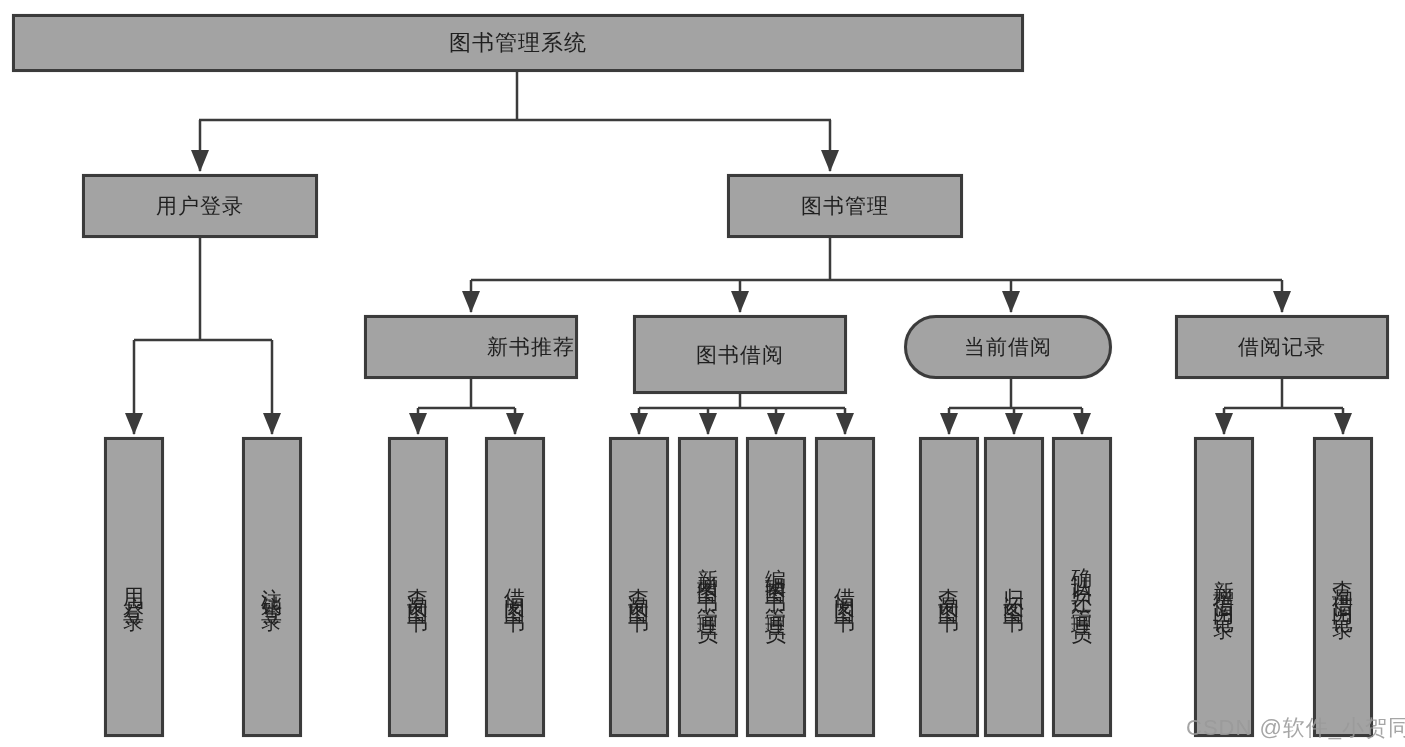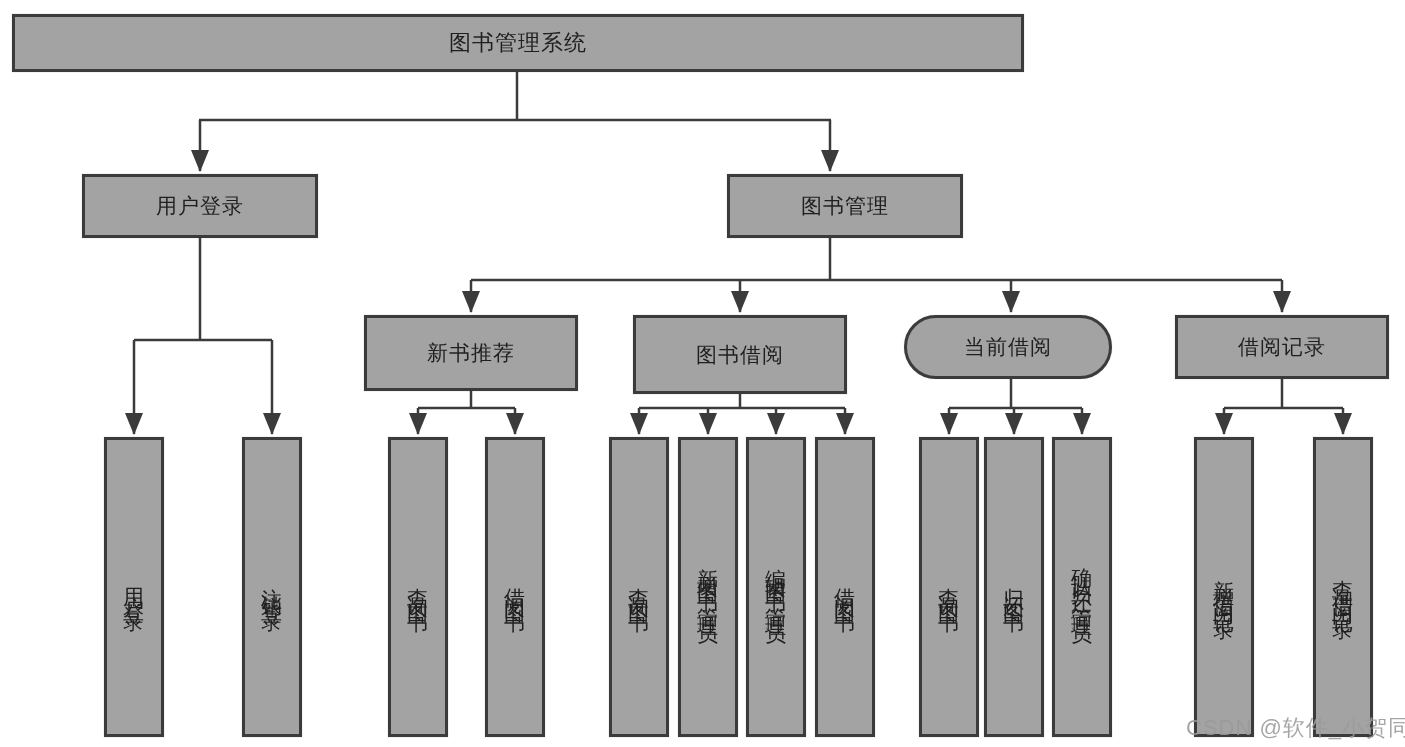--- a/index.html
+++ b/index.html
@@ -123,21 +123,21 @@
     <span>图书管理系统</span>
   </div>
 
   <div class="box h" style="left:82px; top:174px; width:236px; height:64px;">
     <span>用户登录</span>
   </div>
   <div class="box h" style="left:712px; top:174px; width:236px; height:64px;margin-left:15px;">
     <span>图书管理</span>
   </div>
 
-  <div class="box h" style="left:364px; top:315px; width:214px; height:76px;">
+  <div class="box h" style="left:364px; top:315px; width:214px; height:64px;justify-content:flex-end;">
     <span>新书推荐</span>
   </div>
   <div class="box h" style="left:633px; top:315px; width:214px; height:79px;">
     <span>图书借阅</span>
   </div>
   <div class="box h" style="left:904px; top:315px; width:208px; height:64px;border-radius:32px;">
     <span>当前借阅</span>
   </div>
   <div class="box h" style="left:1175px; top:315px; width:214px; height:64px;">
     <span>借阅记录</span>

